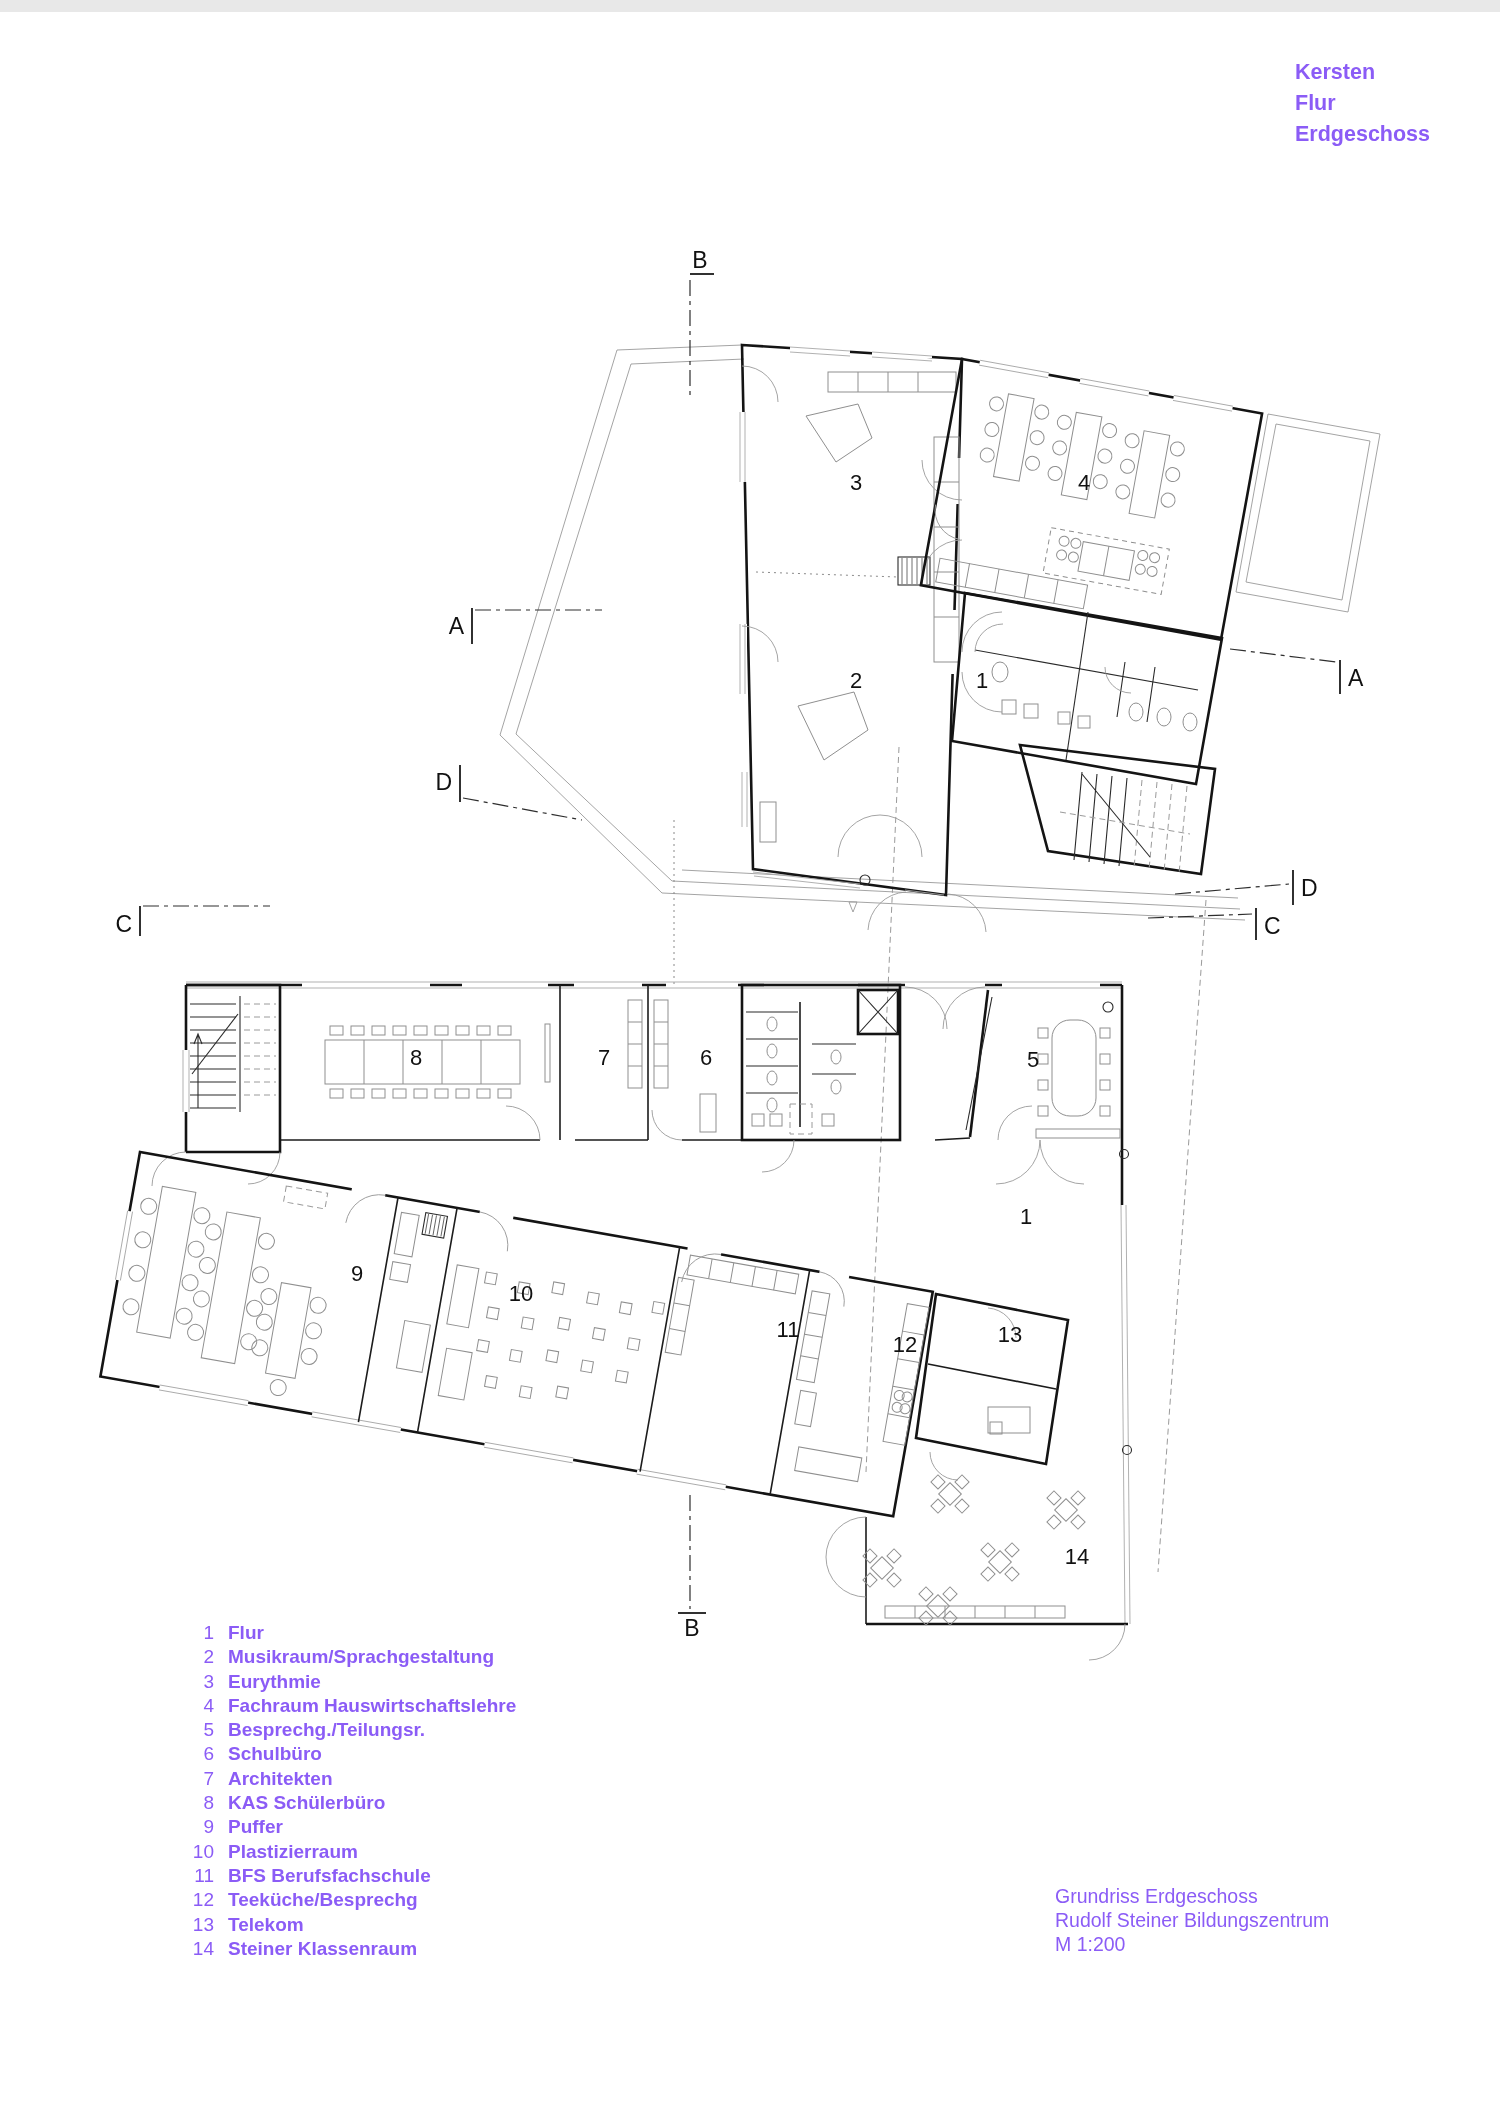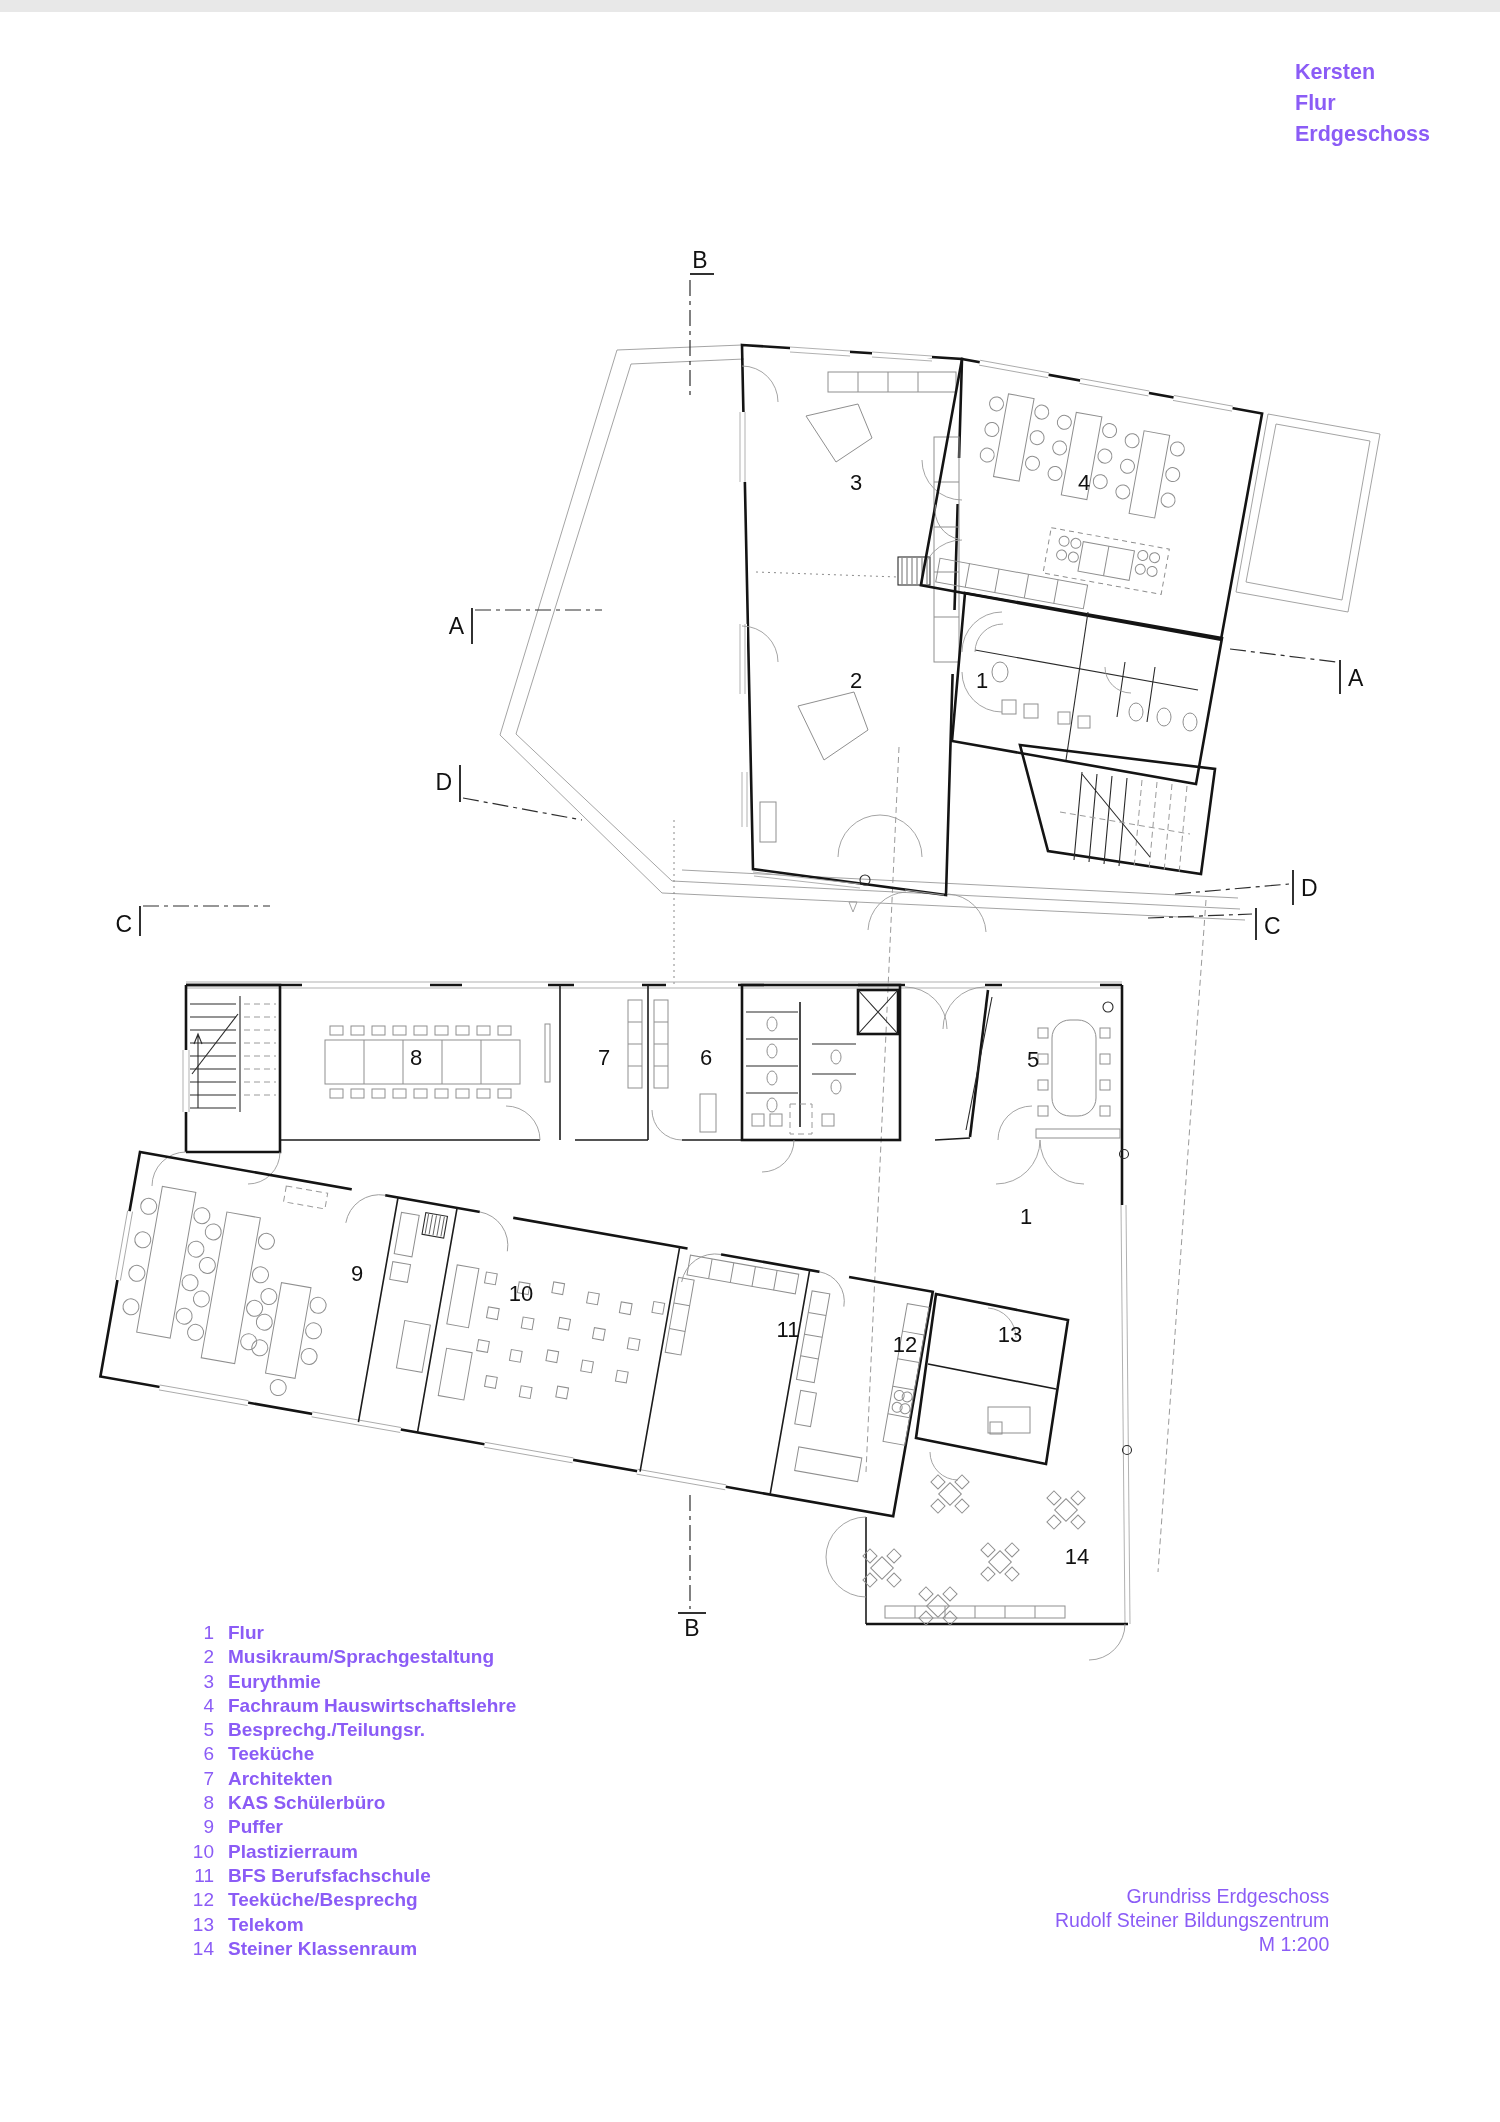--- a/index.html
+++ b/index.html
@@ -18,21 +18,21 @@
   .arc{stroke:#9a9a9a;stroke-width:0.9;fill:none;}
   .dashdot{stroke:#2e2e2e;stroke-width:1.2;fill:none;stroke-dasharray:16 5 4 5;}
   .tick{stroke:#1a1a1a;stroke-width:1.8;fill:none;}
   .dot{stroke:#8a8a8a;stroke-width:1;fill:none;stroke-dasharray:2 4;}
   .dsh{stroke:#9a9a9a;stroke-width:1;fill:none;stroke-dasharray:6 4;}
   .hatch{stroke:#4a4a4a;stroke-width:0.8;}
   text.rm{font-size:22px;fill:#111;font-family:"Liberation Sans",sans-serif;}
   text.sec{font-size:23px;fill:#111;font-family:"Liberation Sans",sans-serif;}
   
   #logo{position:absolute;left:1295px;top:45px;font-size:21.5px;font-weight:bold;line-height:31px;white-space:nowrap;}
-  #titleblock{position:absolute;left:1055px;top:1872px;font-size:19.5px;line-height:24px;white-space:nowrap;text-align:right;}
+  #titleblock{position:absolute;left:1055px;top:1872px;font-size:19.5px;line-height:24px;white-space:nowrap;}
   #legend{position:absolute;left:176px;top:1609px;font-size:19px;line-height:24.3px;}
   .lrow{display:flex;}
   .lnum{display:inline-block;width:38px;text-align:right;}
   .llab{margin-left:14px;white-space:nowrap;font-weight:bold;}
 </style>
 </head>
 <body>
 
 <div id="sheet">
 
@@ -520,21 +520,21 @@
     <div class="lrow">
         <span class="lnum">4</span>
         <span class="llab">Fachraum Hauswirtschaftslehre</span>
       </div>
     <div class="lrow">
         <span class="lnum">5</span>
         <span class="llab">Besprechg./Teilungsr.</span>
       </div>
     <div class="lrow">
         <span class="lnum">6</span>
-        <span class="llab">Teeküche</span>
+        <span class="llab">Schulbüro</span>
       </div>
     <div class="lrow">
         <span class="lnum">7</span>
         <span class="llab">Architekten</span>
       </div>
     <div class="lrow">
         <span class="lnum">8</span>
         <span class="llab">KAS Schülerbüro</span>
       </div>
     <div class="lrow">

